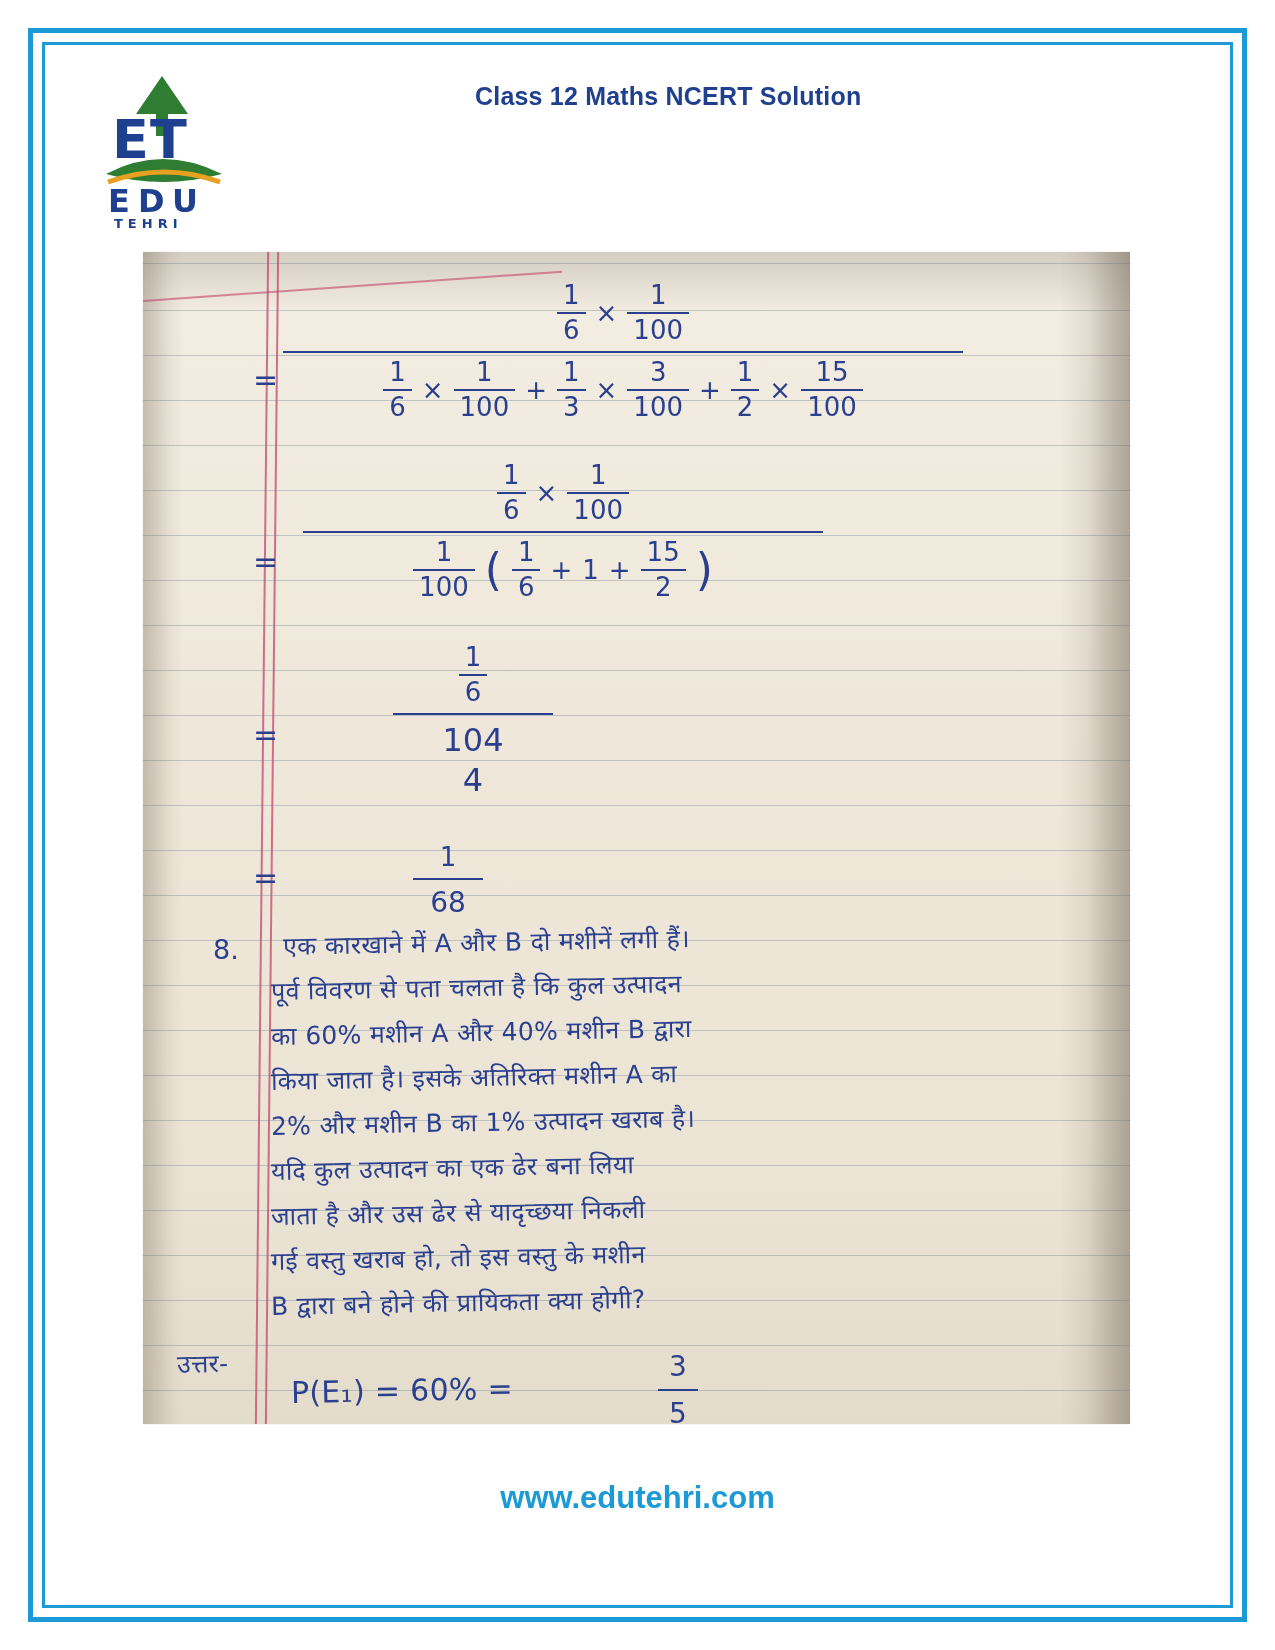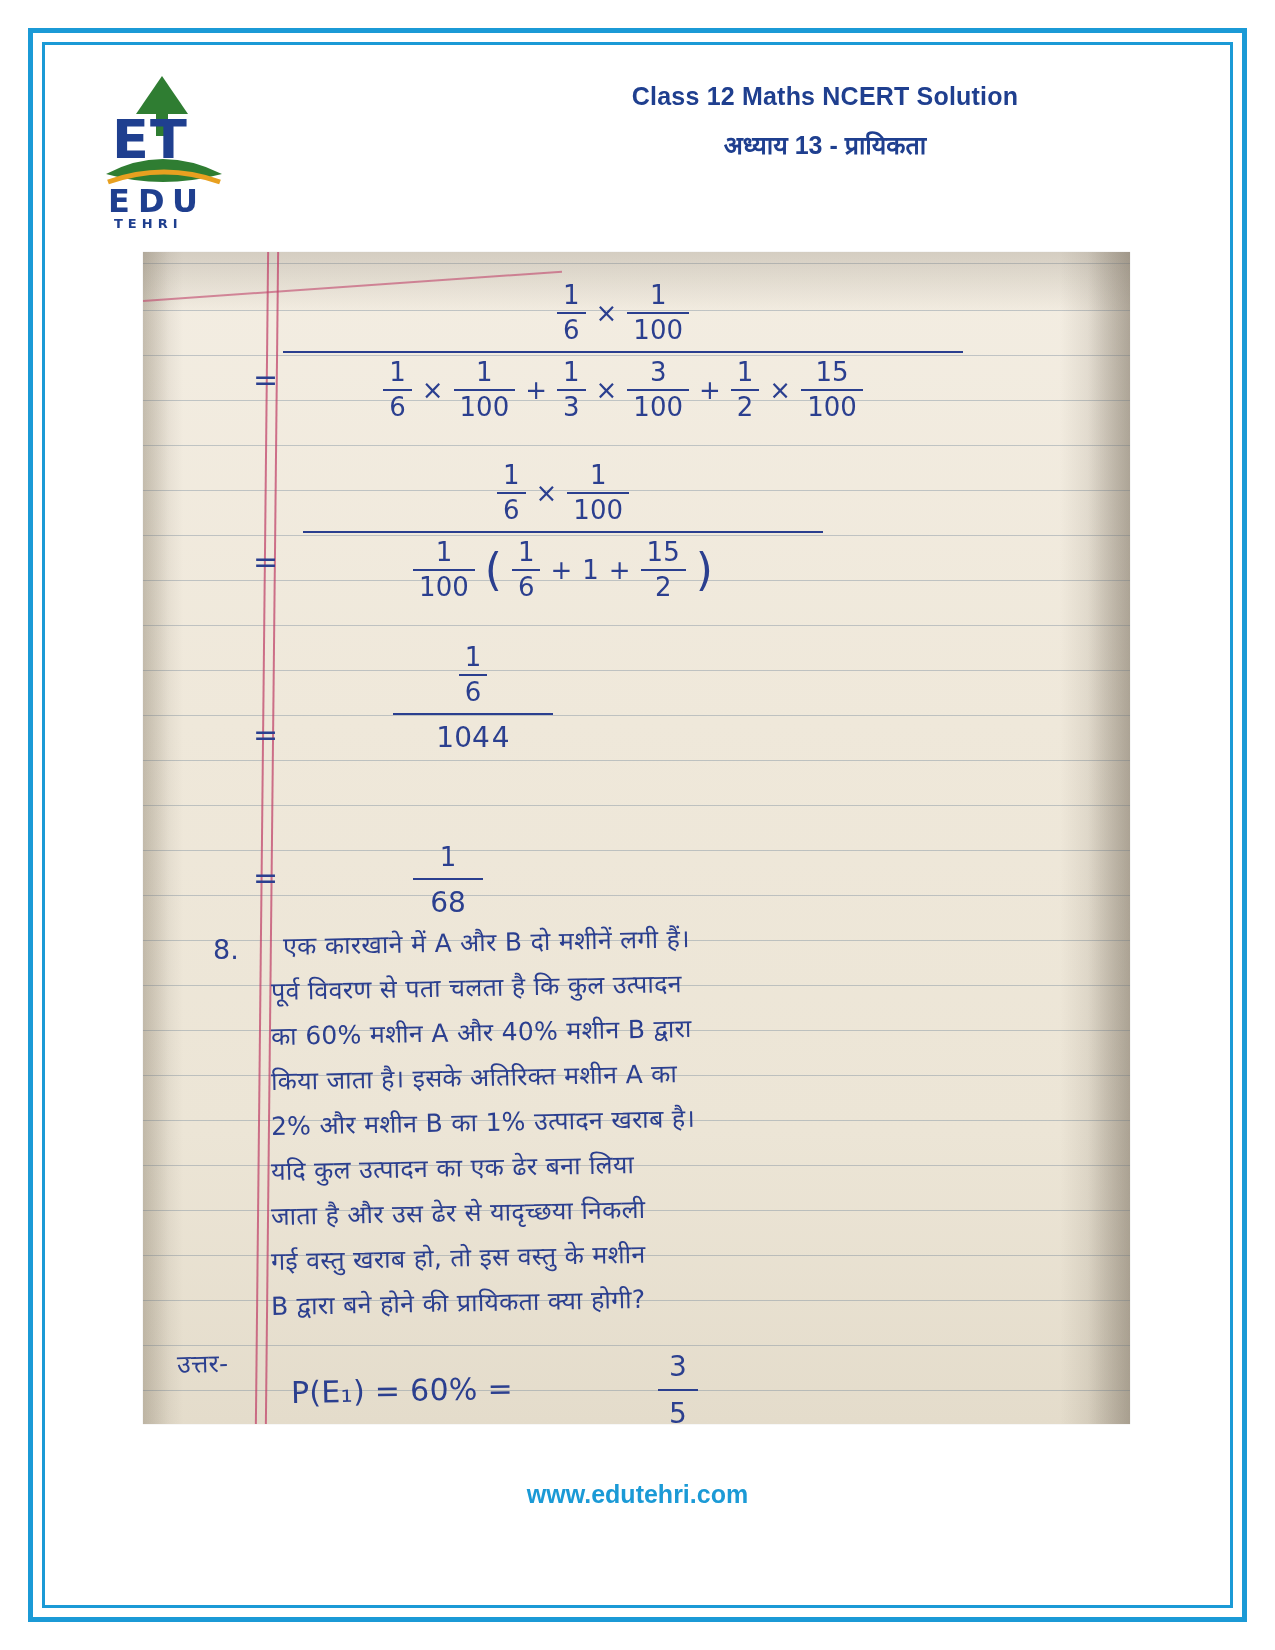--- a/index.html
+++ b/index.html
@@ -53,21 +53,21 @@
     top: 8px;
     width: 200px;
     height: 160px;
   }
   .logo svg { display:block; }
 
   .header-text {
     position: absolute;
     right: 30px;
     top: 18px;
-    text-align: center;
+    text-align: left;
     width: 700px;
   }
   .header-title {
     color: #1f3f8f;
     font-weight: bold;
     font-size: 25px;
     letter-spacing: 0.2px;
     line-height: 1.3;
   }
   .header-sub {
@@ -209,21 +209,21 @@
   .footer {
     position: absolute;
     left: 0;
     right: 0;
     top: 1480px;
     text-align: center;
   }
   .footer-link {
     color: #1b9ad6;
     font-weight: bold;
-    font-size: 25px;
+    font-size: 31px;
     text-decoration: none;
   }
 </style>
 </head>
 <body>
 
 <div class="page">
 
   <div class="border-outer"></div>
   <div class="border-inner"></div>
@@ -245,21 +245,20 @@
         <text x="16" y="142" font-family="DejaVu Sans, sans-serif" font-size="32" font-weight="bold" fill="#1f3f8f">E</text>
         <text x="46" y="142" font-family="DejaVu Sans, sans-serif" font-size="32" font-weight="bold" fill="#1f3f8f">D</text>
         <text x="80" y="142" font-family="DejaVu Sans, sans-serif" font-size="32" font-weight="bold" fill="#1f3f8f">U</text>
 
         <text x="22" y="158" font-family="DejaVu Sans, sans-serif" font-size="13" font-weight="bold" letter-spacing="5" fill="#1f3f8f">TEHRI</text>
       </svg>
     </div>
 
     <div class="header-text">
       <div class="header-title">Class 12 Maths NCERT Solution</div>
-      <div class="header-sub">अध्याय  13 - प्रायिकता</div>
     </div>
   </div>
 
   <div class="notebook">
     <div class="paper"></div>
     <div class="rules"></div>
     <div class="curve-top"></div>
     <div class="curve-right"></div>
     <div class="curve-left"></div>
     <div class="margin-line m1"></div>
@@ -364,21 +363,21 @@
     <div class="eq" style="left:110px; top:465px;">=</div>
     <div class="bigfrac" style="left:250px; top:392px; width:160px;">
       <div class="rowtop" style="font-size:26px;">
         <span class="frac">
           <span class="num">1</span>
           <span class="bar"></span>
           <span class="den">6</span>
         </span>
       </div>
       <div class="bigbar"></div>
-      <div class="rowbot" style="font-size:28px; flex-direction:row; gap:2px;">
+      <div class="rowbot" style="font-size:32px; flex-direction:column; gap:2px;">
         <span>104</span>
         <span>4</span>
       </div>
     </div>
 
     <div class="eq" style="left:110px; top:608px;">=</div>
     <div class="bigfrac" style="left:250px; top:590px; width:110px;">
       <div class="rowtop" style="font-size:26px;">
         <span>1</span>
       </div>

